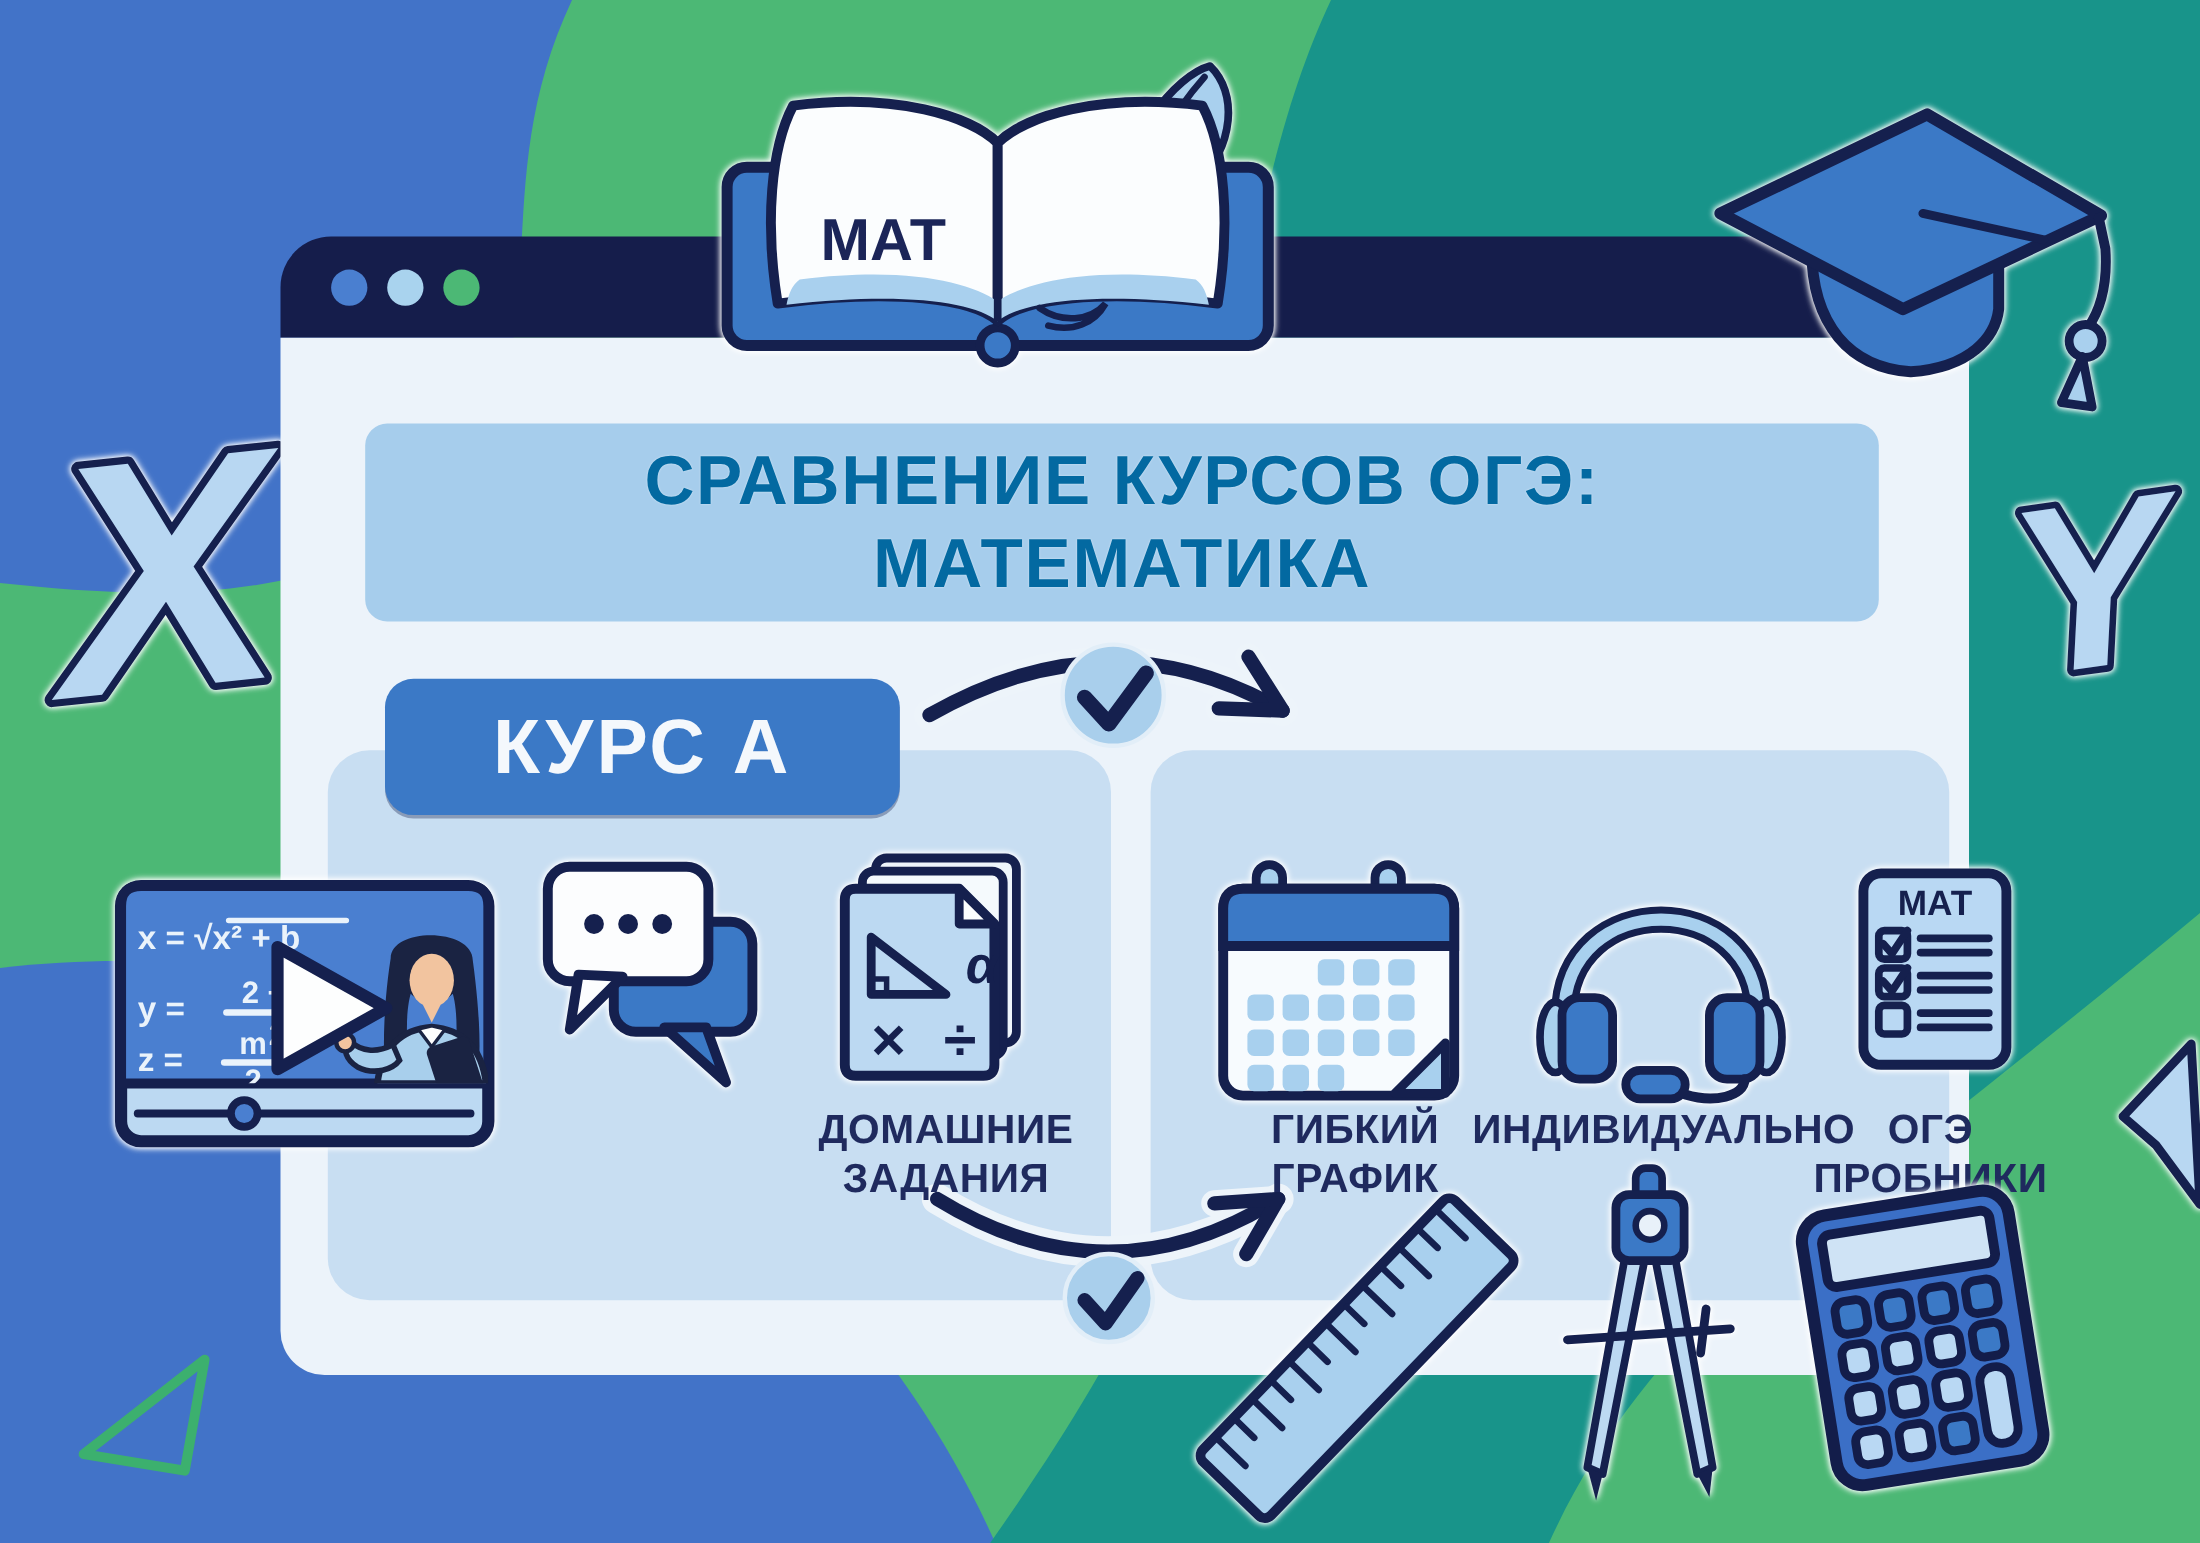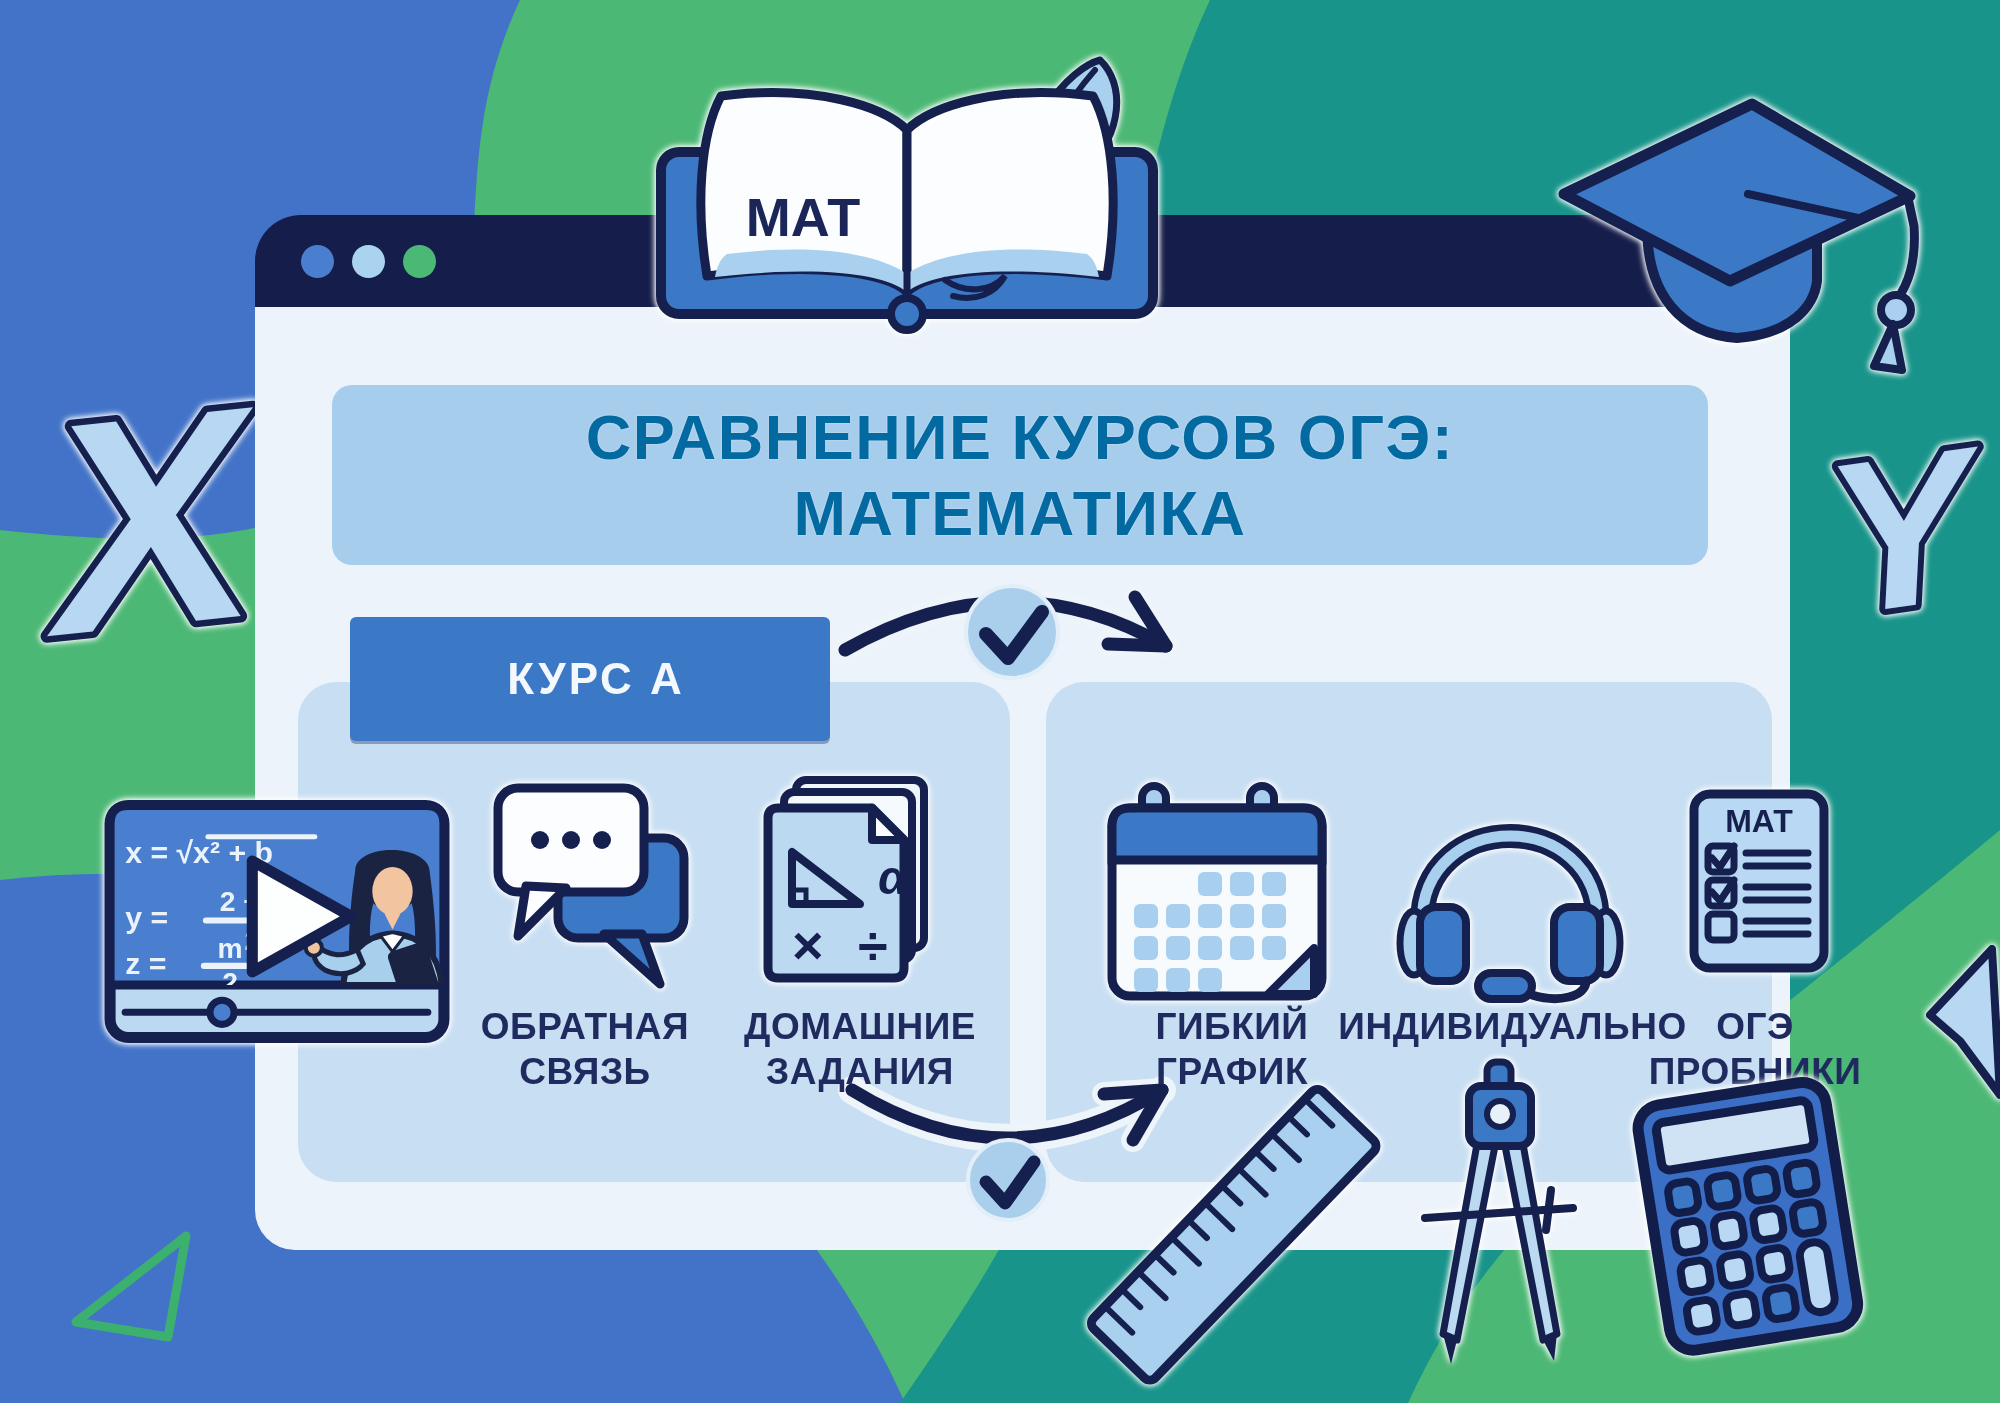--- a/index.html
+++ b/index.html
@@ -19,22 +19,22 @@
 
   .title-banner{left:332px;top:385px;width:1376px;height:180px;background:#a6cdec;border-radius:20px;
                 display:flex;flex-direction:column;align-items:center;justify-content:center;}
   .title-line{color:#0369a1;font-weight:bold;font-size:63px;line-height:76px;letter-spacing:1.5px;
               text-shadow:0 0 2px rgba(255,255,255,.6);}
 
   .panel{background:#c8def2;border-radius:38px;}
   .panel-a{left:298px;top:682px;width:712px;height:500px;}
   .panel-b{left:1046px;top:682px;width:726px;height:500px;}
 
-  .chead{background:#3b79c6;border-radius:6px;color:#f4f8fc;font-weight:bold;font-size:44px;letter-spacing:3px;
-         display:flex;align-items:center;justify-content:center;box-shadow:0 3px 0 rgba(21,32,78,.35);padding-left:12px;}
+  .chead{background:#3b79c6;border-radius:26px;color:#f4f8fc;font-weight:bold;font-size:70px;letter-spacing:3px;
+         display:flex;align-items:center;justify-content:center;box-shadow:0 3px 0 rgba(21,32,78,.35);}
   .chead-a{left:350px;top:617px;width:468px;height:124px;}
   .chead-b{left:1240px;top:622px;width:472px;height:124px;}
 
   .flabel{color:#1f2a5e;font-weight:bold;font-size:37px;line-height:45px;text-align:center;letter-spacing:.5px;}
   .flabel span{display:block;}
 </style>
 </head>
 <body>
 
 <div class="canvas">
@@ -157,24 +157,20 @@
   <svg class="abs sticker" style="left:492px;top:782px" width="200" height="215" viewBox="0 0 200 215">
     <rect x="66" y="56" width="126" height="100" rx="20" fill="#3b79c6" stroke="#15204e" stroke-width="9"></rect>
     <polygon points="150,152 168,202 112,152" fill="#3b79c6" stroke="#15204e" stroke-width="9" stroke-linejoin="round"></polygon>
     <rect x="6" y="6" width="146" height="104" rx="20" fill="#fcfdfe" stroke="#15204e" stroke-width="9"></rect>
     <polygon points="34,104 26,154 74,106" fill="#fcfdfe" stroke="#15204e" stroke-width="9" stroke-linejoin="round"></polygon>
     <rect x="30" y="22" width="100" height="72" fill="#fcfdfe"></rect>
     <circle cx="48" cy="58" r="9" fill="#15204e"></circle>
     <circle cx="79" cy="58" r="9" fill="#15204e"></circle>
     <circle cx="110" cy="58" r="9" fill="#15204e"></circle>
   </svg>
-  <div class="abs flabel" style="left:440px;top:1004px;width:290px;">
-    <span>ОБРАТНАЯ</span>
-    <span>СВЯЗЬ</span>
-  </div>
 
   <svg class="abs sticker" style="left:752px;top:772px" width="210" height="225" viewBox="0 0 210 225">
     <rect x="44" y="8" width="128" height="168" rx="10" fill="#eef5fb" stroke="#15204e" stroke-width="8"></rect>
     <rect x="32" y="20" width="128" height="168" rx="10" fill="#f5fafd" stroke="#15204e" stroke-width="8"></rect>
     <path d="M16,46 Q16,36 26,36 L120,36 L152,68 L152,196 Q152,206 142,206 L26,206 Q16,206 16,196 Z" fill="#bcd9f2" stroke="#15204e" stroke-width="9" stroke-linejoin="round"></path>
     <path d="M120,36 L120,68 L152,68 Z" fill="#fbfdfe" stroke="#15204e" stroke-width="8" stroke-linejoin="round"></path>
     <polygon points="40,80 40,132 108,132" fill="none" stroke="#15204e" stroke-width="8" stroke-linejoin="round"></polygon>
     <rect x="40" y="118" width="14" height="14" fill="none" stroke="#15204e" stroke-width="5"></rect>
     <text x="126" y="122" font-size="48" font-style="italic" font-weight="bold" fill="#15204e">α</text>
     <text x="40" y="192" font-size="54" font-weight="bold" fill="#15204e">×</text>

